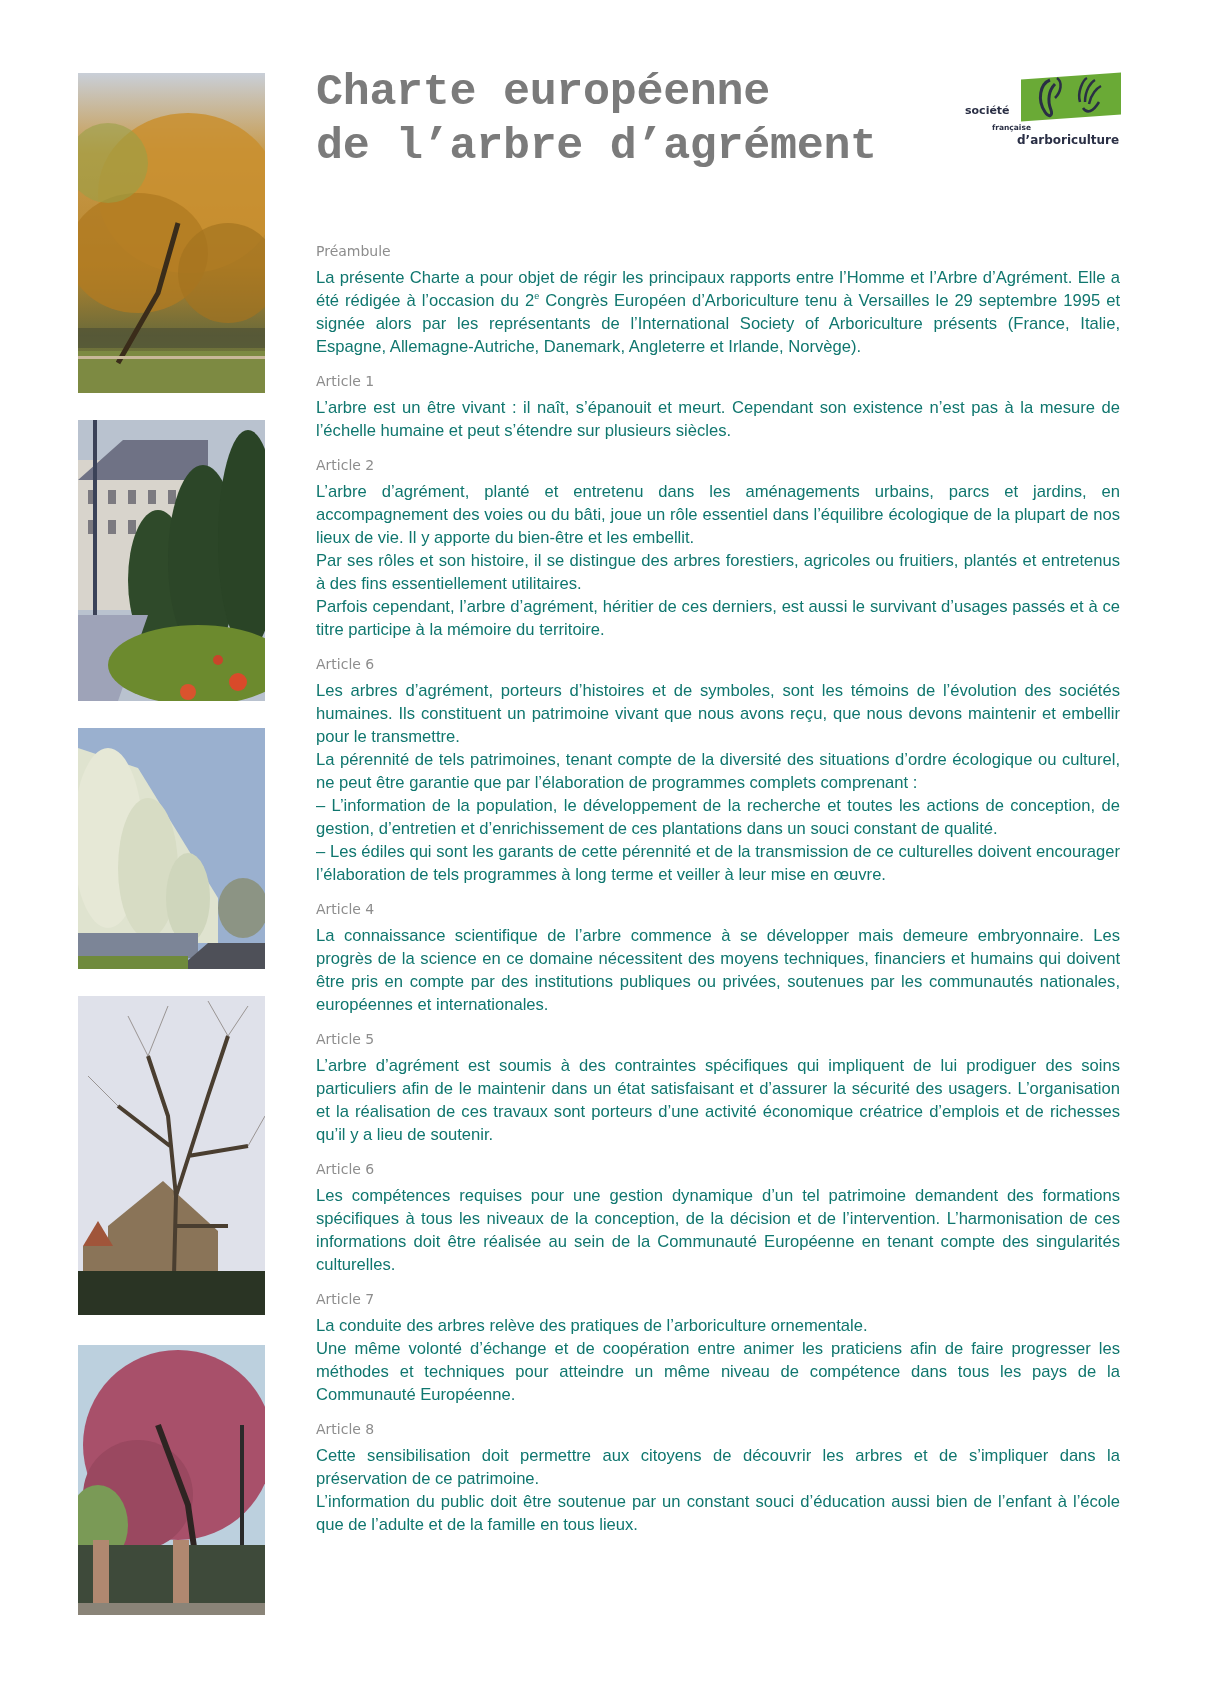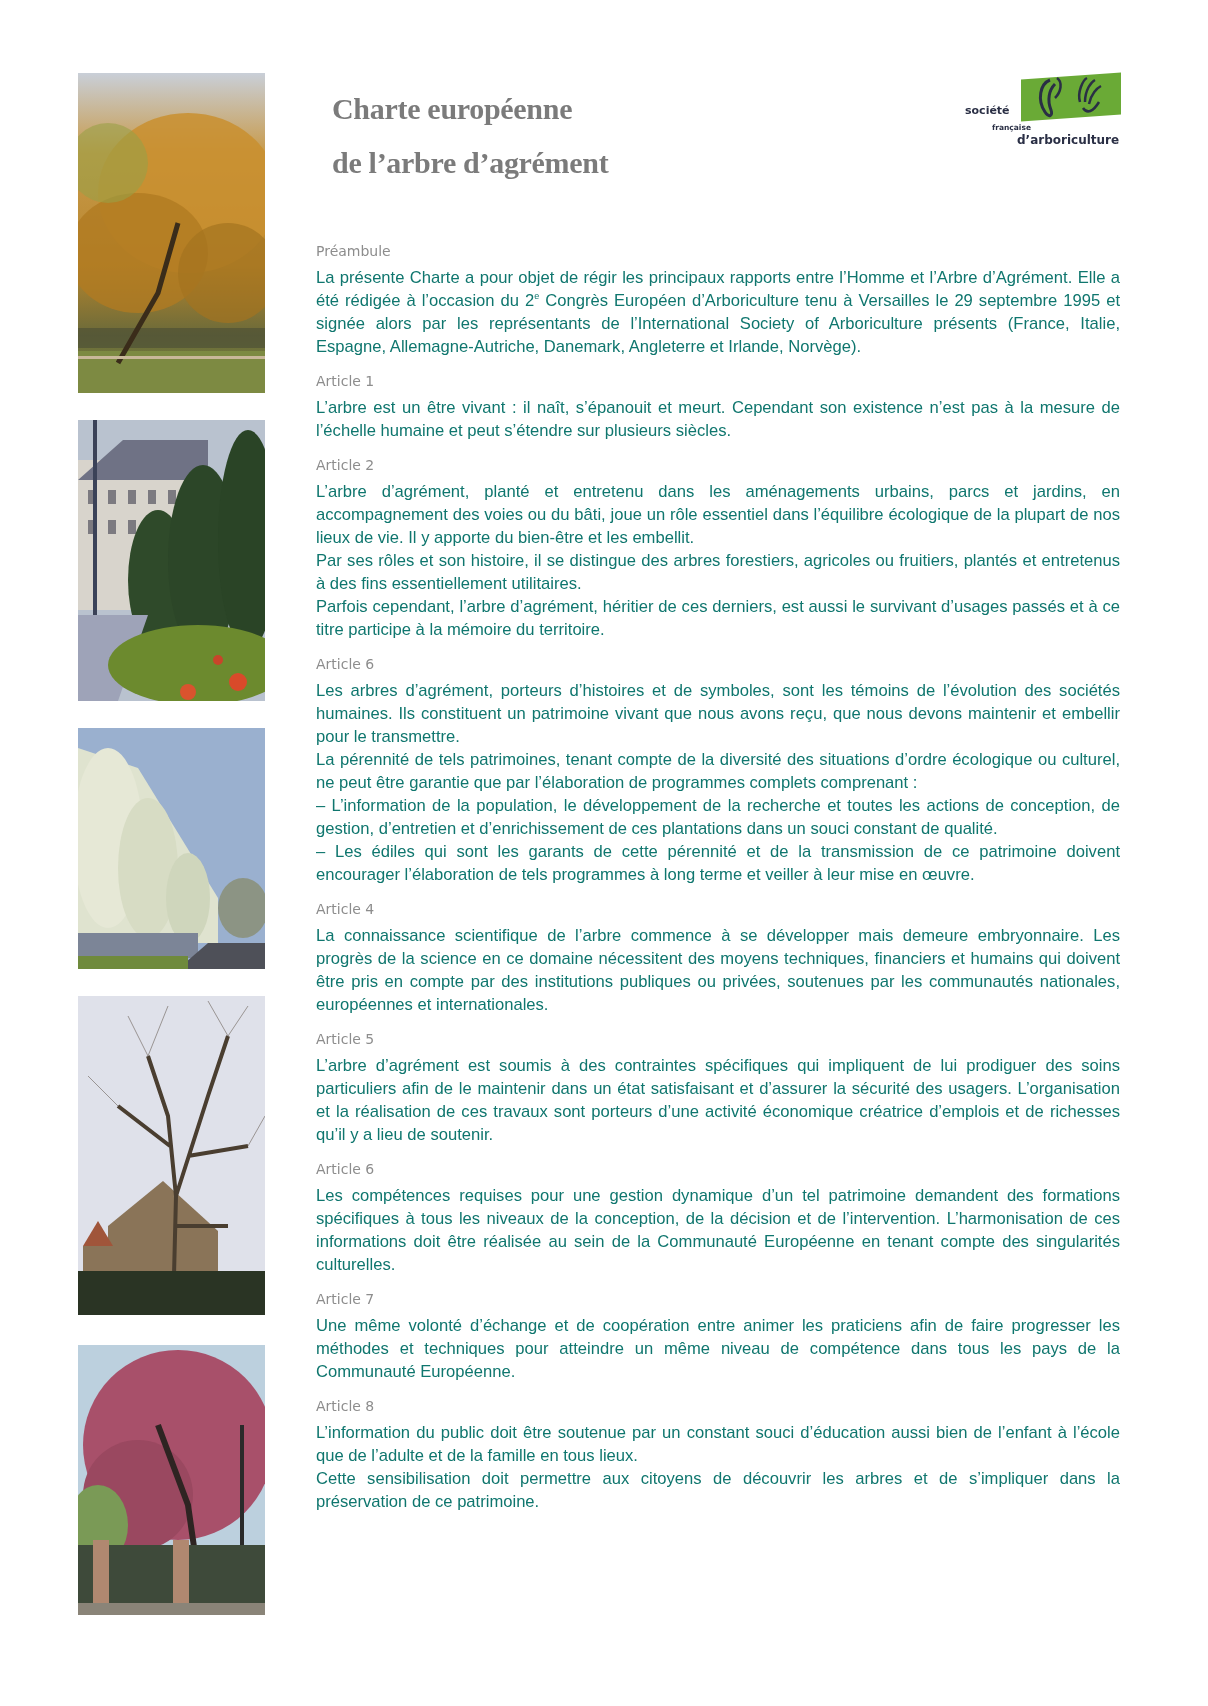--- a/index.html
+++ b/index.html
@@ -3,23 +3,23 @@
 <meta charset="utf-8">
 <style>
   html, body { margin: 0; padding: 0; background: #ffffff; }
   body { width: 1208px; height: 1706px; position: relative; overflow: hidden;
          font-family: "Liberation Sans", sans-serif; color: #1a1a1a; }
 
   .photo-col { position: absolute; left: 78px; top: 0; width: 187px; }
   .photo { position: absolute; left: 0; width: 187px; overflow: hidden; }
   .photo svg { display: block; width: 100%; height: 100%; }
 
-  .title { position: absolute; left: 316px; top: 66px; margin: 16px;
-           font-family: Liberation Serif, serif; font-weight: bold;
-           font-size: 30px; line-height: 54px; color: #7b7b7b; letter-spacing: -0.3px; }
+  .title { position: absolute; left: 316px; top: 66px; margin: 0;
+           font-family: Liberation Mono, monospace; font-weight: bold;
+           font-size: 45px; line-height: 54px; color: #7b7b7b; letter-spacing: -0.3px; }
 
   .logo { position: absolute; left: 955px; top: 72px; width: 180px; height: 80px; }
   .logo-green { position: absolute; left: 66px; top: 4px; width: 100px; height: 42px;
                 background: #6aaa36; transform: skewY(-4deg); }
   .logo-text { position: absolute; font-family: "DejaVu Sans", sans-serif; font-weight: bold;
                color: #2a2f45; white-space: nowrap; }
   .logo-societe { left: 10px; top: 32px; font-size: 11px; text-align: center; }
   .logo-francaise { left: 37px; top: 51px; font-size: 7.5px; }
   .logo-arbo { left: 62px; top: 61px; font-size: 12px; }
 
@@ -165,42 +165,43 @@
     <p class="para">L’arbre d’agrément, planté et entretenu dans les aménagements urbains, parcs et jardins, en accompagnement des voies ou du bâti, joue un rôle essentiel dans l’équilibre écologique de la plupart de nos lieux de vie. Il y apporte du bien-être et les embellit.</p>
     <p class="para">Par ses rôles et son histoire, il se distingue des arbres forestiers, agricoles ou fruitiers, plantés et entretenus à des fins essentiellement utilitaires.</p>
     <p class="para">Parfois cependant, l’arbre d’agrément, héritier de ces derniers, est aussi le survivant d’usages passés et à ce titre participe à la mémoire du territoire.</p>
   </div>
 
   <div class="section">
     <h2 class="section-heading">Article 6</h2>
     <p class="para">Les arbres d’agrément, porteurs d’histoires et de symboles, sont les témoins de l’évolution des sociétés humaines. Ils constituent un patrimoine vivant que nous avons reçu, que nous devons maintenir et embellir pour le transmettre.</p>
     <p class="para">La pérennité de tels patrimoines, tenant compte de la diversité des situations d’ordre écologique ou culturel, ne peut être garantie que par l’élaboration de programmes complets comprenant :</p>
     <p class="para">– L’information de la population, le développement de la recherche et toutes les actions de conception, de gestion, d’entretien et d’enrichissement de ces plantations dans un souci constant de qualité.</p>
-    <p class="para">– Les édiles qui sont les garants de cette pérennité et de la transmission de ce patrimoine doivent encourager l’élaboration de tels programmes à long terme et veiller à leur mise en œuvre.</p>
+    <p class="para">– Les édiles qui sont les garants de cette pérennité et de la transmission de ce culturelles doivent encourager l’élaboration de tels programmes à long terme et veiller à leur mise en œuvre.</p>
   </div>
 
   <div class="section">
     <h2 class="section-heading">Article 4</h2>
     <p class="para">La connaissance scientifique de l’arbre commence à se développer mais demeure embryonnaire. Les progrès de la science en ce domaine nécessitent des moyens techniques, financiers et humains qui doivent être pris en compte par des institutions publiques ou privées, soutenues par les communautés nationales, européennes et internationales.</p>
   </div>
 
   <div class="section">
     <h2 class="section-heading">Article 5</h2>
     <p class="para">L’arbre d’agrément est soumis à des contraintes spécifiques qui impliquent de lui prodiguer des soins particuliers afin de le maintenir dans un état satisfaisant et d’assurer la sécurité des usagers. L’organisation et la réalisation de ces travaux sont porteurs d’une activité économique créatrice d’emplois et de richesses qu’il y a lieu de soutenir.</p>
   </div>
 
   <div class="section">
     <h2 class="section-heading">Article 6</h2>
     <p class="para">Les compétences requises pour une gestion dynamique d’un tel patrimoine demandent des formations spécifiques à tous les niveaux de la conception, de la décision et de l’intervention. L’harmonisation de ces informations doit être réalisée au sein de la Communauté Européenne en tenant compte des singularités culturelles.</p>
   </div>
 
   <div class="section">
     <h2 class="section-heading">Article 7</h2>
+    <p class="para">La conduite des arbres relève des pratiques de l’arboriculture ornementale.</p>
     <p class="para">Une même volonté d’échange et de coopération entre animer les praticiens afin de faire progresser les méthodes et techniques pour atteindre un même niveau de compétence dans tous les pays de la Communauté Européenne.</p>
   </div>
 
   <div class="section">
     <h2 class="section-heading">Article 8</h2>
+    <p class="para">Cette sensibilisation doit permettre aux citoyens de découvrir les arbres et de s’impliquer dans la préservation de ce patrimoine.</p>
     <p class="para">L’information du public doit être soutenue par un constant souci d’éducation aussi bien de l’enfant à l’école que de l’adulte et de la famille en tous lieux.</p>
-    <p class="para">Cette sensibilisation doit permettre aux citoyens de découvrir les arbres et de s’impliquer dans la préservation de ce patrimoine.</p>
   </div>
 
 </div>
 
 </body></html>

